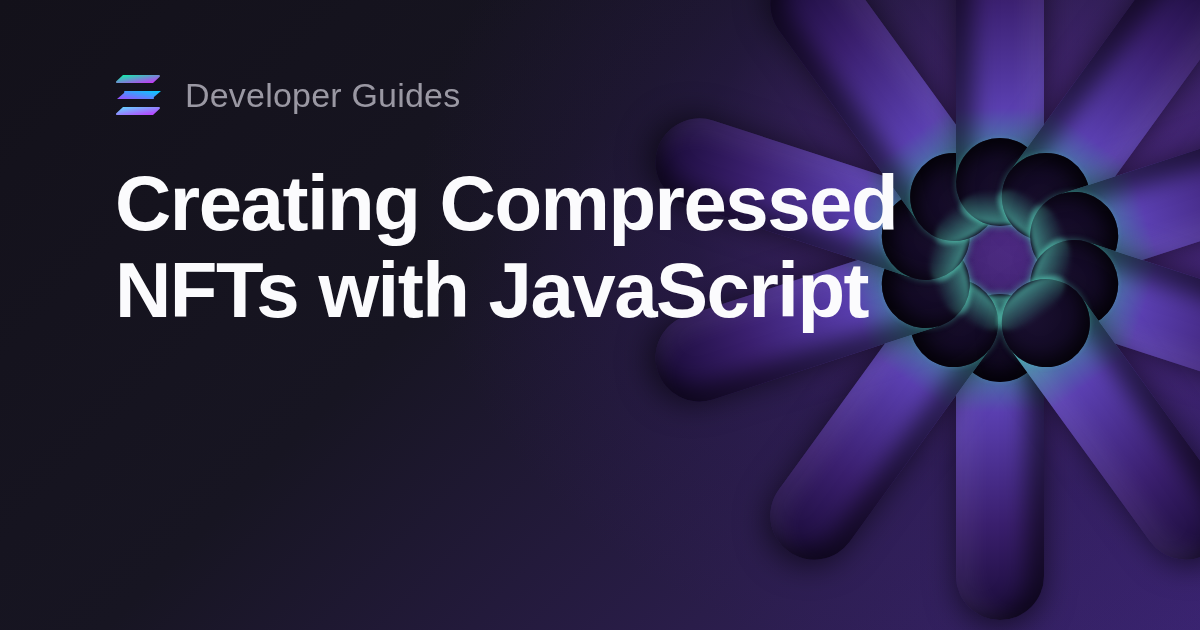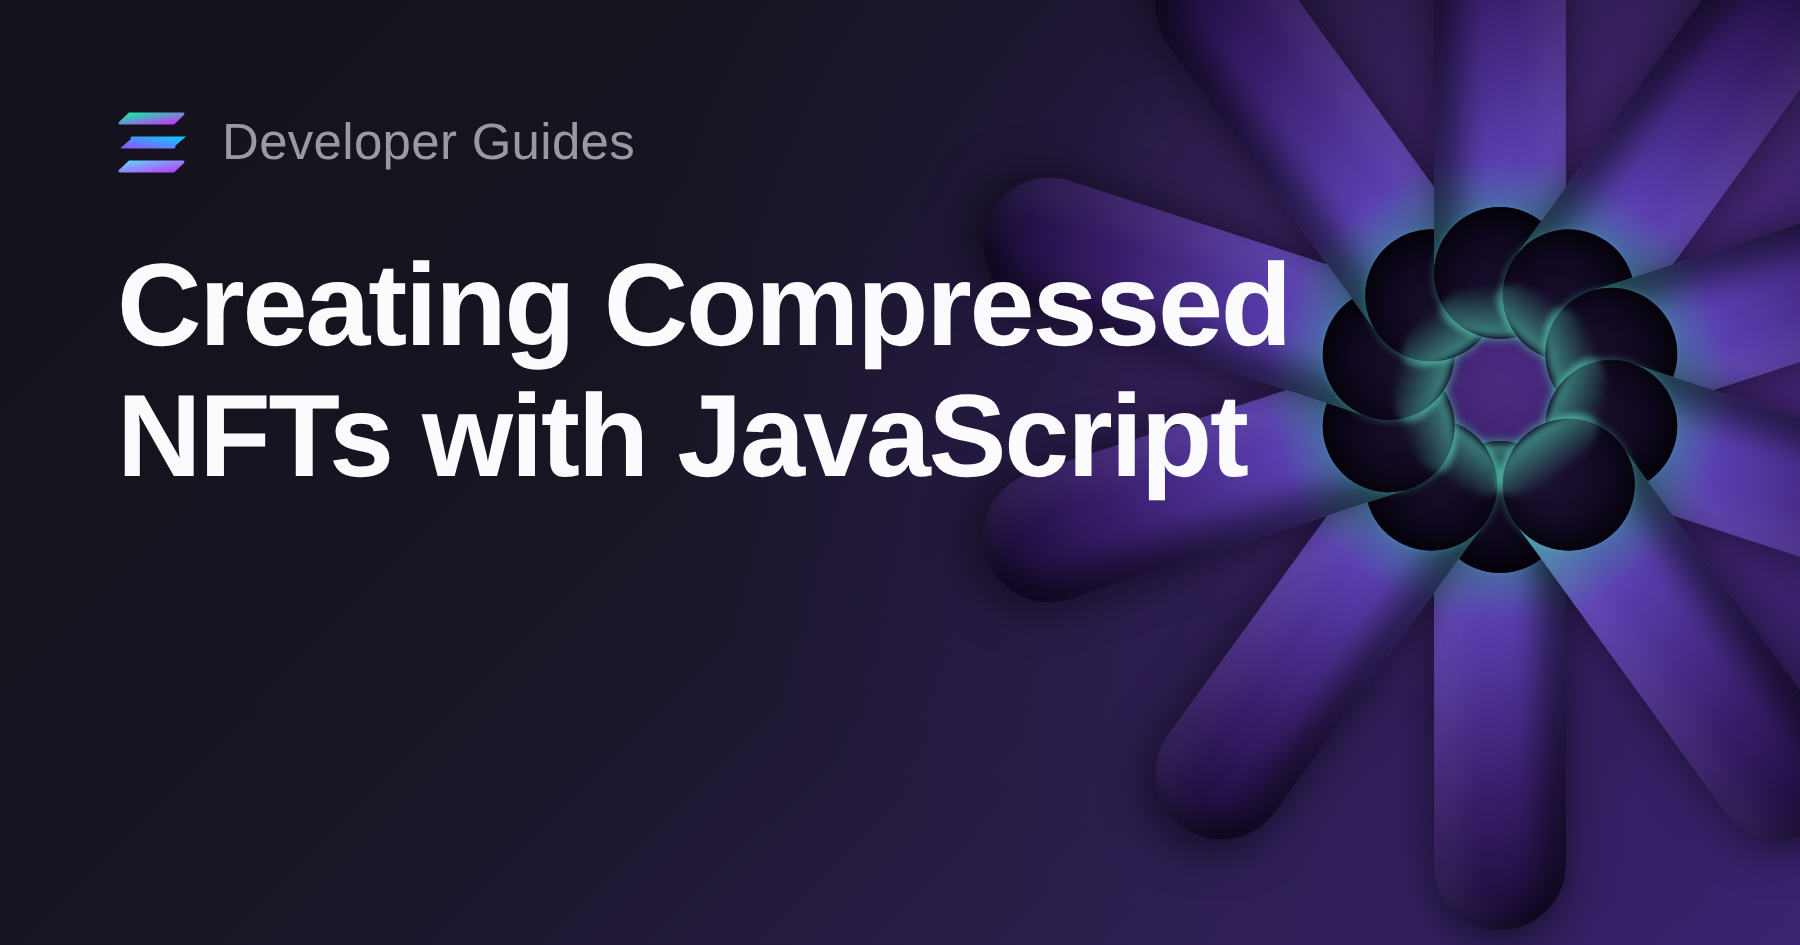--- a/index.html
+++ b/index.html
@@ -56,21 +56,21 @@
     top: -4px;
     left: 4px;
     width: 80px;
     height: 34px;
     border-radius: 50%;
     background: linear-gradient(180deg, rgba(100,240,210,0.55), rgba(100,240,210,0));
     filter: blur(2px);
   }
   .content {
     position: relative;
-    padding: 74px 78px;
+    padding: 74px 115px;
     z-index: 10;
   }
   .header {
     display: flex;
     align-items: center;
     gap: 22px;
     margin-bottom: 44px;
   }
   .logo svg { display: block; }
   .category {

